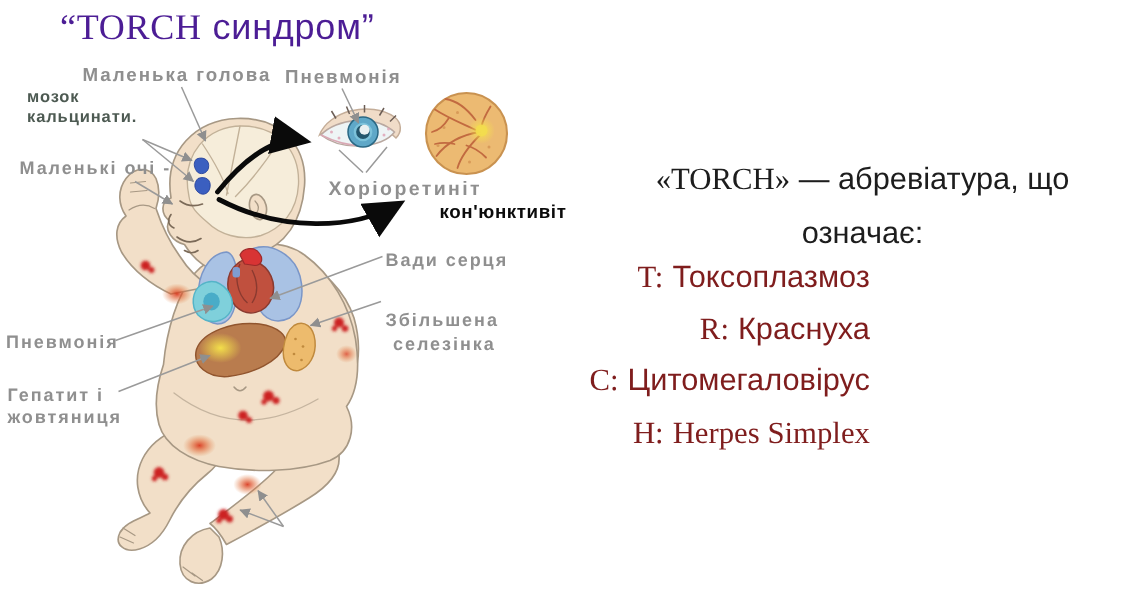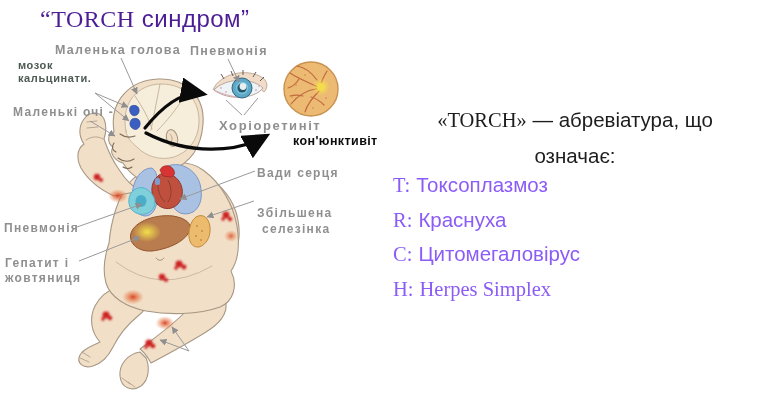--- a/index.html
+++ b/index.html
@@ -24,21 +24,21 @@
   }
   .lbl .line{display:block;}
   .lbl-dark{color:#4d5a52;letter-spacing:.6px;font-size:11px;}
   .lbl-black{color:#0b0b0b;letter-spacing:.4px;font-size:12.5px;}
 
   
   #torch-head{
     position:absolute;left:395px;top:102px;width:360px;text-align:center;
     font-size:20.5px;color:#1d1d1d;line-height:35px;font-weight:400;
   }
-  #torch-list{position:absolute;left:393px;top:174px;color:#8b5cf6;}
+  #torch-list{position:absolute;left:393px;top:174px;color:#7f1d1d;text-align:right;}
   .torch-item{font-size:20.5px;line-height:21px;margin-bottom:12.5px;white-space:nowrap;}
   .torch-item .letter{font-family:"Liberation Serif",serif;}
   .torch-item .term{font-family:"Liberation Sans",sans-serif;margin-left:6px;}
   .torch-item .term.serif{font-family:"Liberation Serif",serif;}
 
   svg{position:absolute;left:0;top:0;}
 </style>
 </head>
 <body>
 

